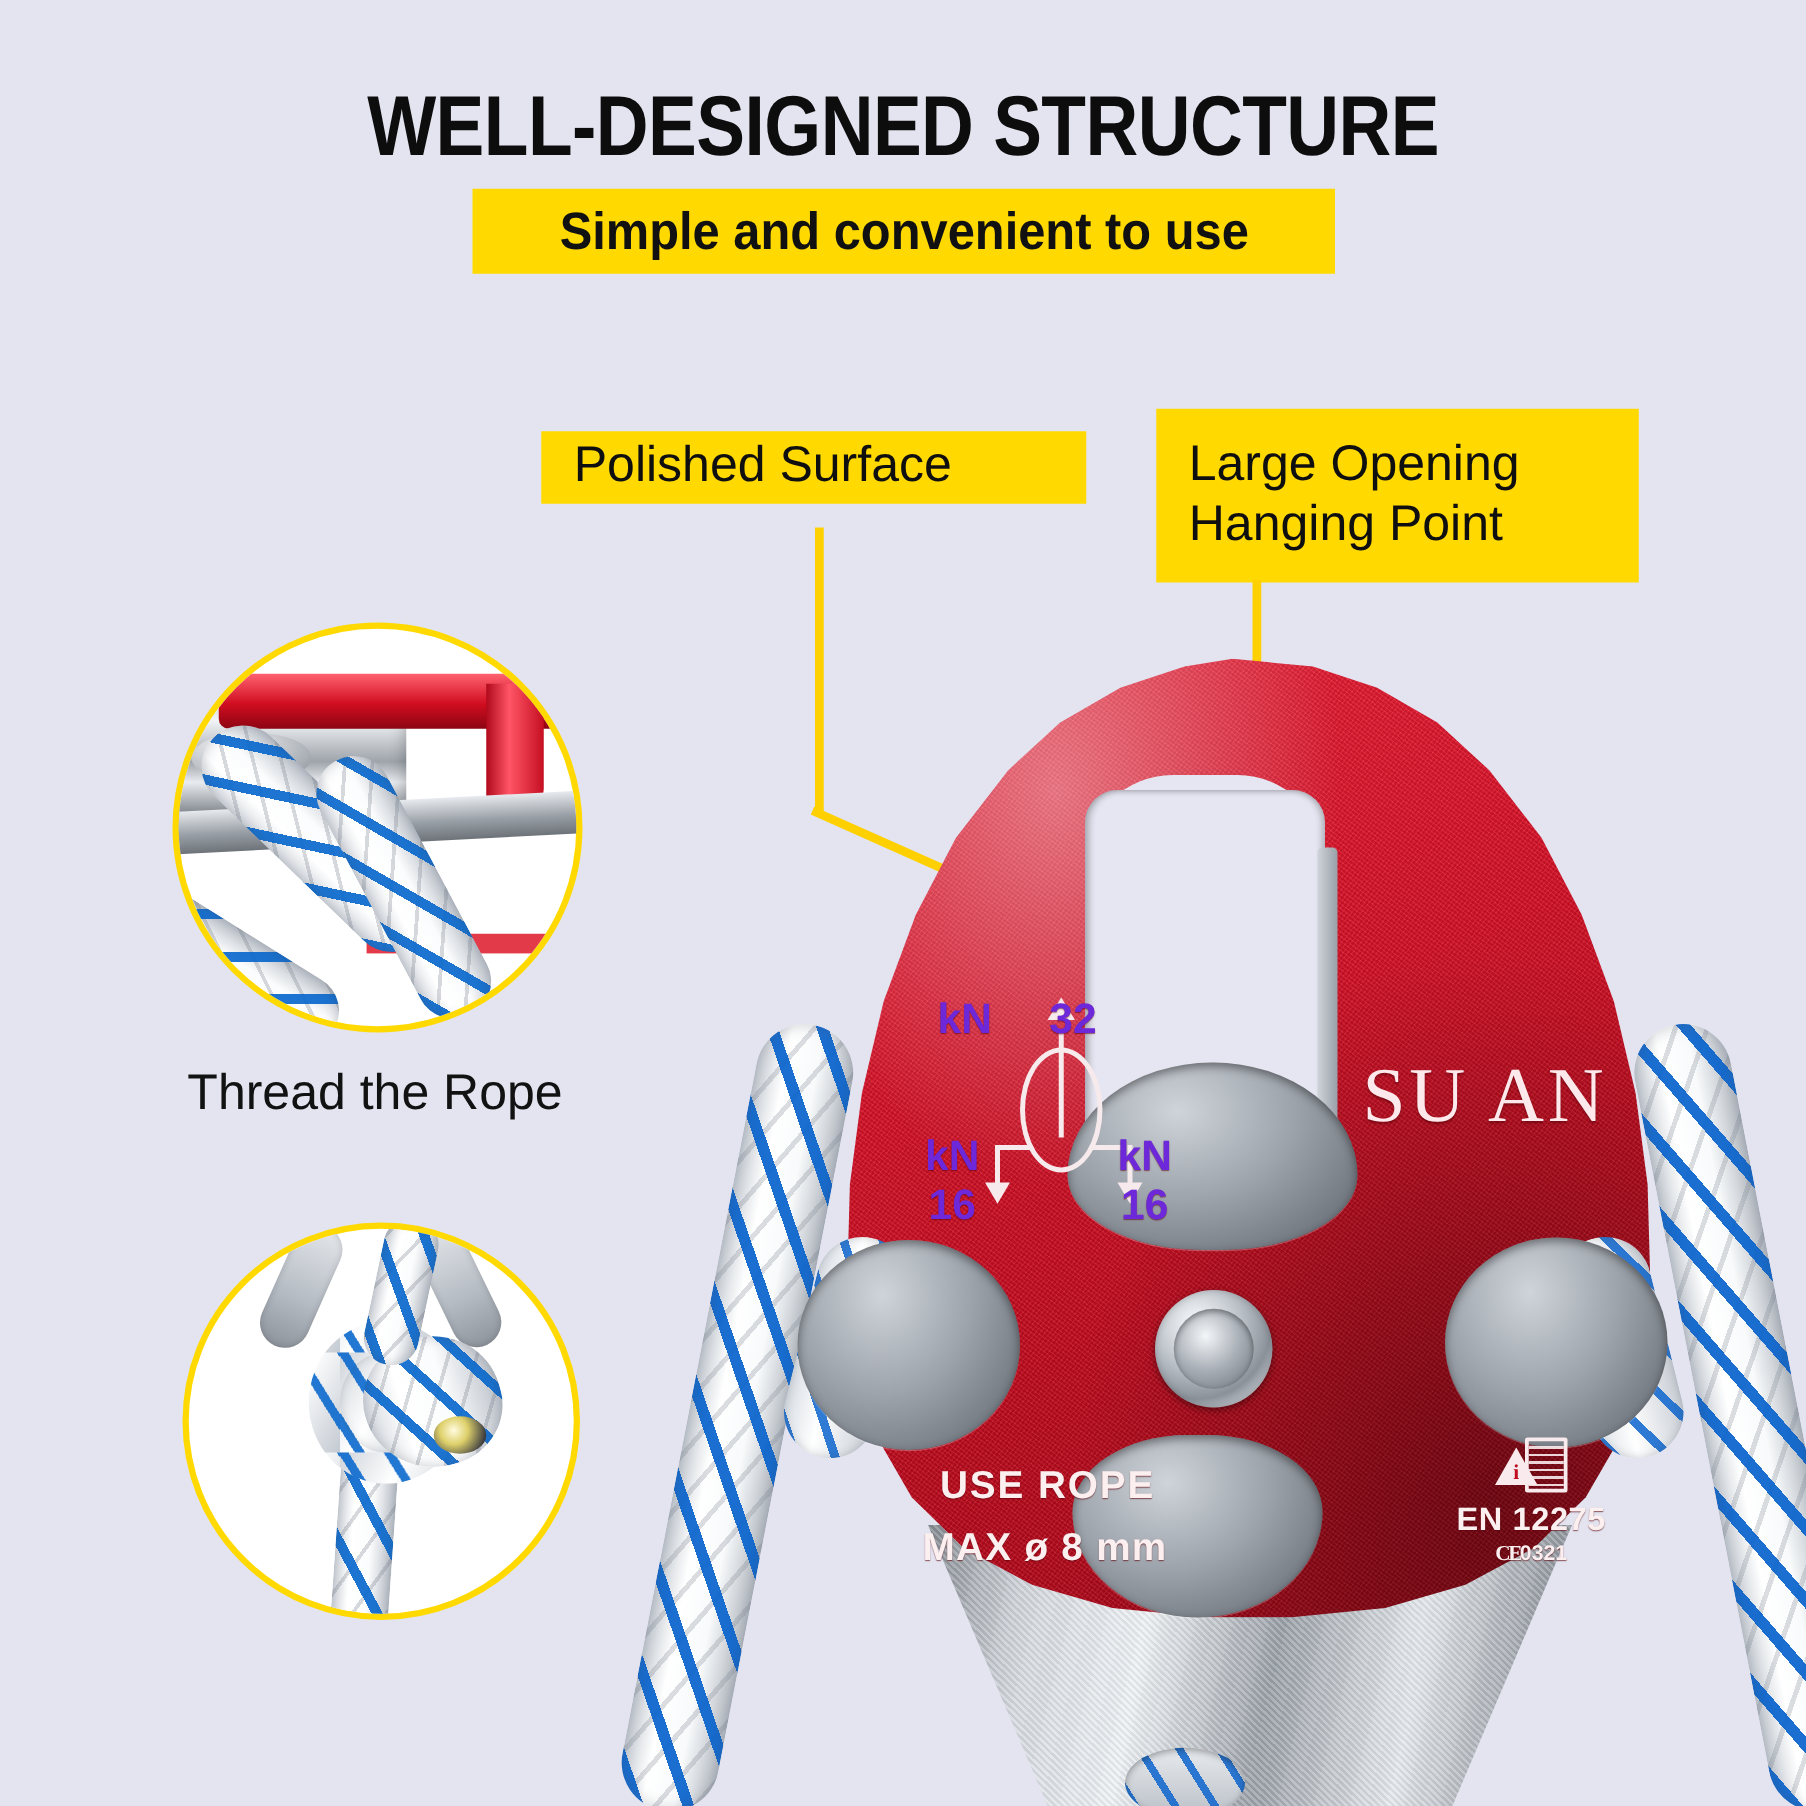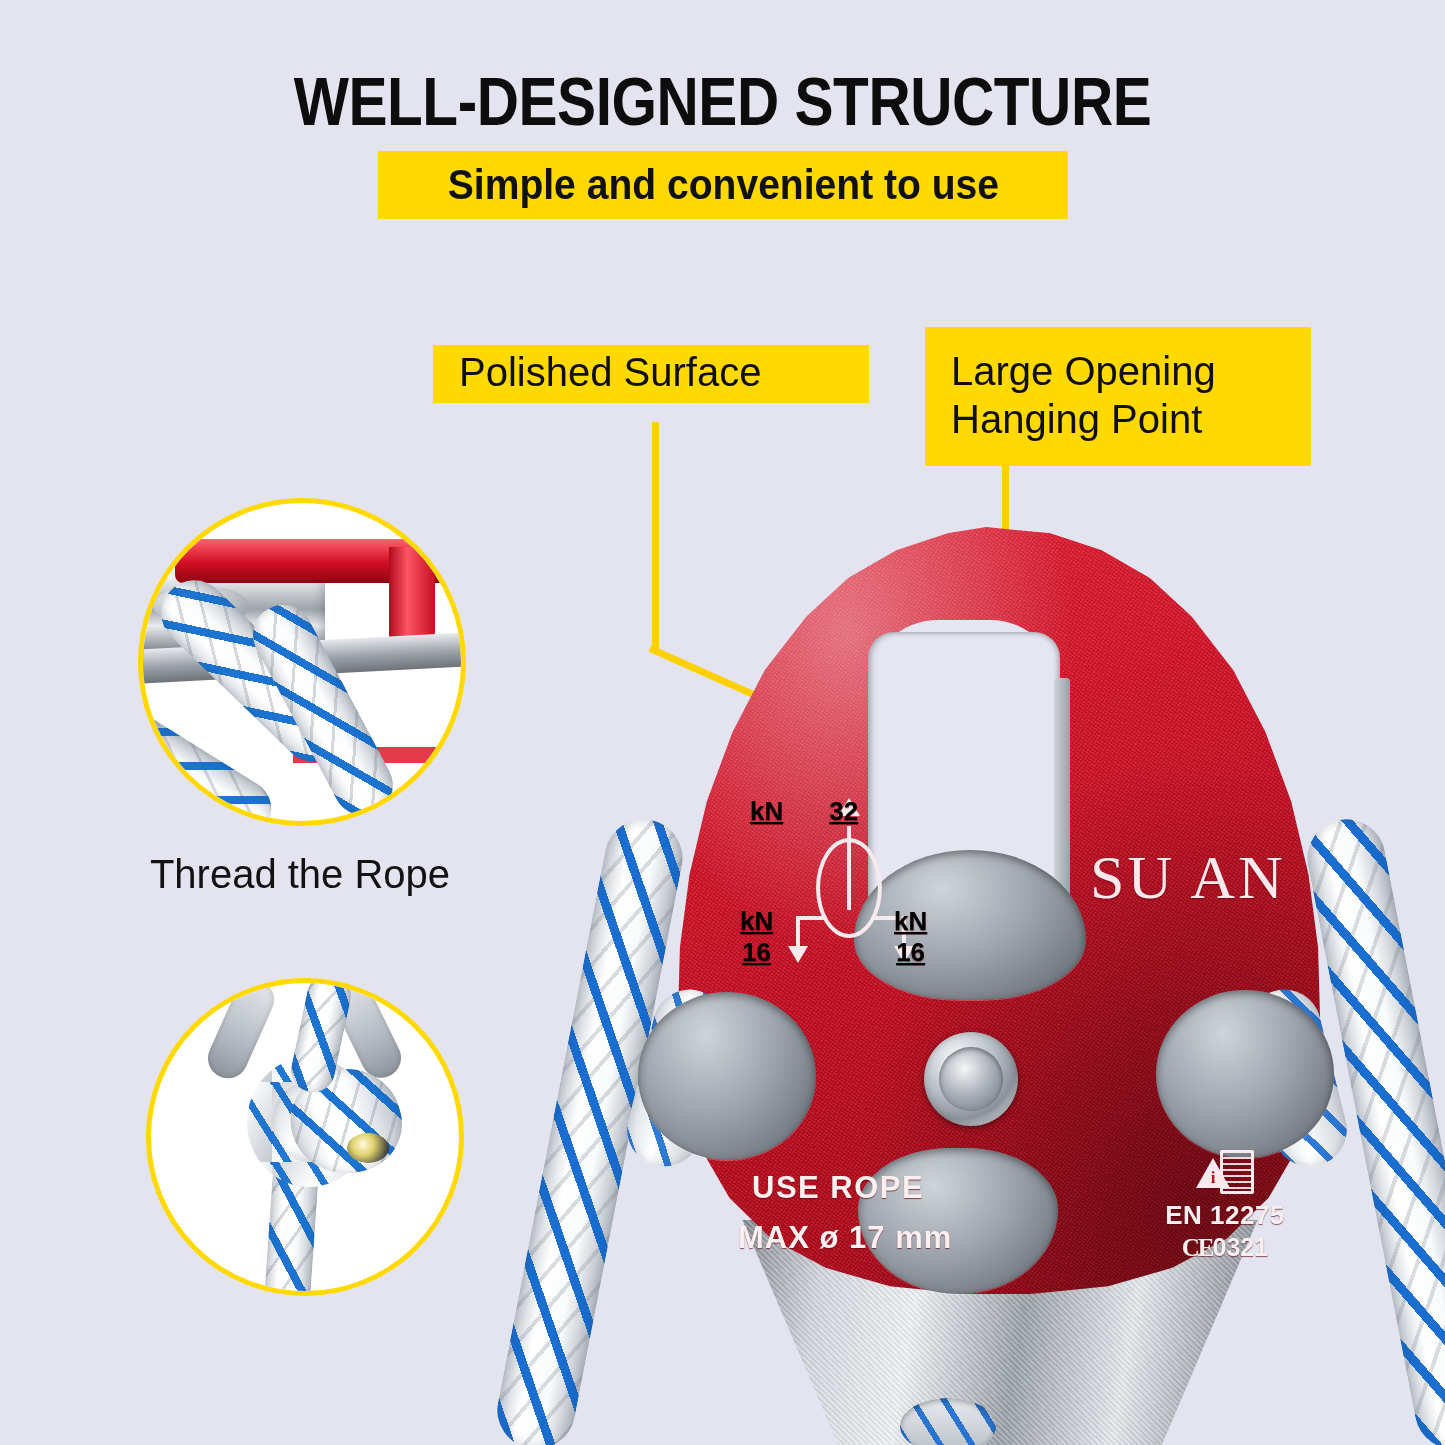--- a/index.html
+++ b/index.html
@@ -305,22 +305,22 @@
     background:radial-gradient(circle at 40% 34%, #f4f6f8 0%, #a9afb7 48%, #6b7178 100%);
     box-shadow:inset 0 2px 5px rgba(0,0,0,.4);
   }
 
   
   .mark { position:absolute; color:#fbeff0; font-weight:bold;
           text-shadow:0 1px 1px rgba(90,0,10,.65); }
 
   #load-diagram { left:142px; top:276px; width:220px; height:170px; }
   .ld-row { position:absolute; display:flex; align-items:center; gap:6px;
-            font-size:26px; color:#000000; font-weight:bold;
-            text-shadow:0 1px 1px rgba(90,0,10,.6);text-decoration:underline; }
+            font-size:34px; color:#6d28d9; font-weight:bold;
+            text-shadow:0 1px 1px rgba(90,0,10,.6); }
   #ld-top   { left:8px;  top:0px;   }
   #ld-left  { left:-2px; top:110px; flex-direction:column; gap:0; align-items:center; }
   #ld-right { left:152px;top:110px; flex-direction:column; gap:0; align-items:center; }
   .ld-oval {
     position:absolute; left:74px; top:42px; width:66px; height:100px;
     border:4px solid #f7eaec; border-radius:50%;
   }
   .ld-stem {
     position:absolute; left:105px; top:30px; width:4px; height:84px; background:#f7eaec;
   }
@@ -362,21 +362,21 @@
     position:absolute; left:0; top:8px; width:0; height:0;
     border-left:17px solid transparent; border-right:17px solid transparent;
     border-bottom:30px solid #f9ebed;
   }
   .cert-icon .tri::after{
     content:"i"; position:absolute; left:-4px; top:10px; width:8px;
     font-family:"Liberation Serif",serif; font-size:17px; font-weight:bold;
     color:#c00d20; text-align:center; text-shadow:none;
   }
   #cert-en { font-size:26px; letter-spacing:.5px; }
-  #cert-ce { font-size:25px; letter-spacing:0px; margin-top:2px; }
+  #cert-ce { font-size:17px; letter-spacing:0px; margin-top:2px; }
   #cert-ce .ce { font-family:"Liberation Serif",serif; letter-spacing:-2px; }
 </style>
 </head>
 <body>
 
 <div class="stage">
 
   <div class="title">WELL-DESIGNED STRUCTURE</div>
 
   <div class="subtitle-box">
@@ -463,21 +463,21 @@
       </div>
       <div class="ld-row" id="ld-right">
         <span>kN</span>
         <span>16</span>
       </div>
     </div>
 
     <div class="mark" id="brand">SU  AN</div>
 
     <div class="mark" id="use-rope">USE ROPE</div>
-    <div class="mark" id="max-dia">MAX ø 17 mm</div>
+    <div class="mark" id="max-dia">MAX ø 8 mm</div>
 
     <div id="cert">
       <div class="cert-icon">
         <span class="book"></span>
         <span class="tri"></span>
       </div>
       <div class="mark" id="cert-en" style="position:relative;left:0;top:0;">EN 12275</div>
       <div class="mark" id="cert-ce" style="position:relative;left:0;top:0;">
         <span class="ce">CE</span><span>0321</span>
       </div>

